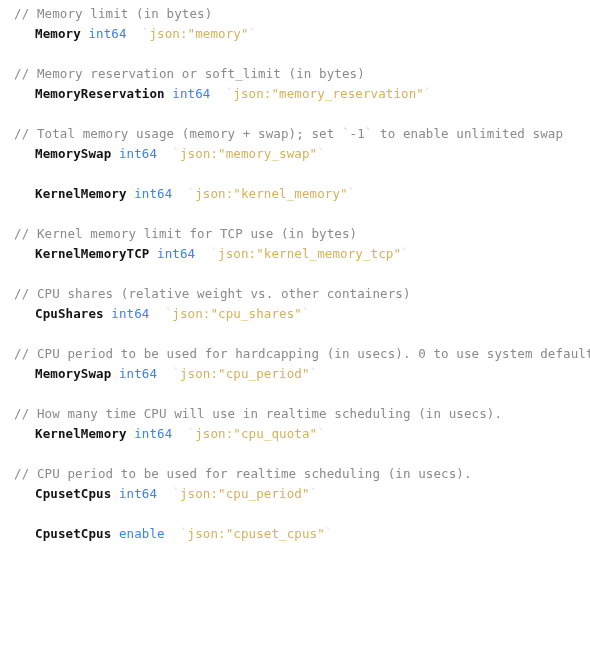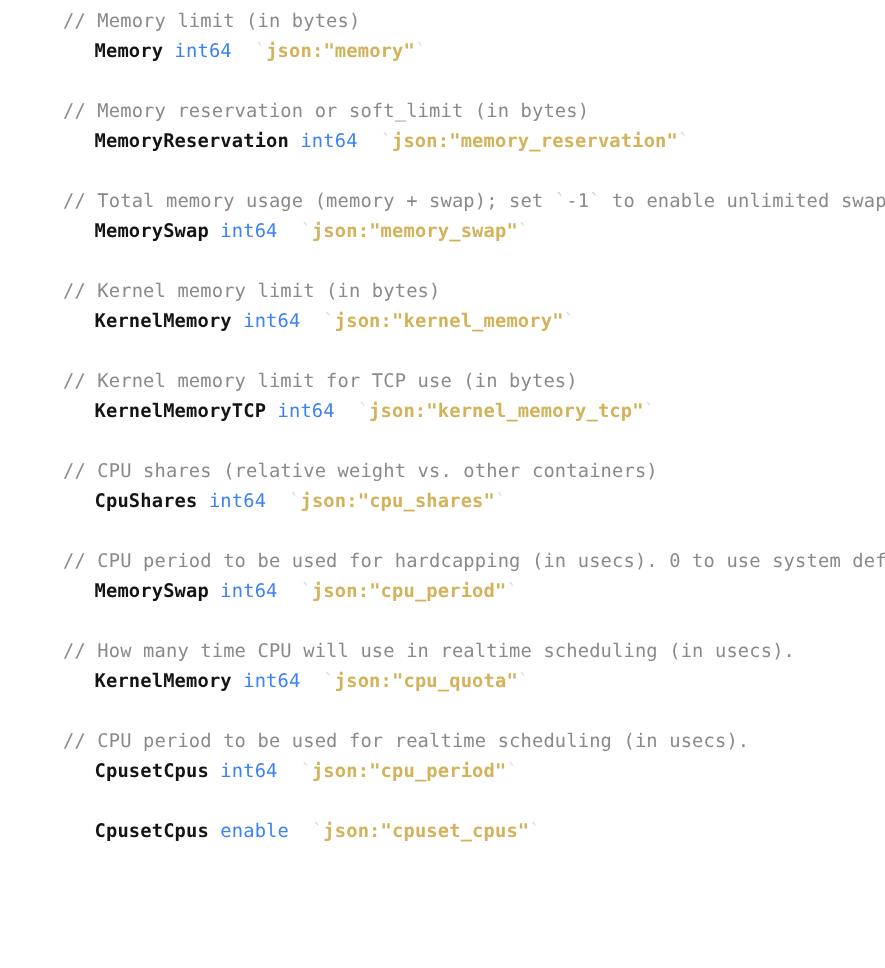--- a/index.html
+++ b/index.html
@@ -11,21 +11,20 @@
   body {
     width: 590px;
     height: 645px;
     overflow: hidden;
     font-family: "DejaVu Sans Mono", "Liberation Mono", monospace;
   }
 
   #code-listing {
     padding: 4px 0 0 14px;
     box-sizing: border-box;
-    margin-left: 28px;
   }
 
   .code-block {
     margin: 0 0 20px 0;
   }
 
   .code-line {
     height: 20px;
     line-height: 20px;
     font-size: 12.5px;
@@ -46,21 +45,20 @@
     font-weight: bold;
     padding-left: 21px;
   }
 
   .tok-type {
     color: #3b82f6;
   }
 
   .tok-tag {
     color: #d3b25a;
-    font-weight: bold;
   }
 
   .tok-backtick {
     color: #dcdcdc;
   }
 
   .tok-comment-tick {
     color: #d0d0d0;
   }
 </style>
@@ -74,21 +72,20 @@
     </div>
     <div class="code-block">
       <div class="code-line comment-line"><span>// Memory reservation or soft_limit (in bytes)</span></div>
       <div class="code-line field-line"><span class="tok-field">MemoryReservation</span> <span class="tok-type">int64</span>  <span class="tok-backtick">`</span><span class="tok-tag">json:</span><span class="tok-tag">"memory_reservation"</span><span class="tok-backtick">`</span></div>
     </div>
     <div class="code-block">
       <div class="code-line comment-line"><span>// Total memory usage (memory + swap); set </span><span class="tok-comment-tick">`</span><span>-1</span><span class="tok-comment-tick">`</span><span> to enable unlimited swap</span></div>
       <div class="code-line field-line"><span class="tok-field">MemorySwap</span> <span class="tok-type">int64</span>  <span class="tok-backtick">`</span><span class="tok-tag">json:</span><span class="tok-tag">"memory_swap"</span><span class="tok-backtick">`</span></div>
     </div>
     <div class="code-block">
-      <div class="code-line comment-line"><span>// Kernel memory limit (in bytes)</span></div>
       <div class="code-line field-line"><span class="tok-field">KernelMemory</span> <span class="tok-type">int64</span>  <span class="tok-backtick">`</span><span class="tok-tag">json:</span><span class="tok-tag">"kernel_memory"</span><span class="tok-backtick">`</span></div>
     </div>
     <div class="code-block">
       <div class="code-line comment-line"><span>// Kernel memory limit for TCP use (in bytes)</span></div>
       <div class="code-line field-line"><span class="tok-field">KernelMemoryTCP</span> <span class="tok-type">int64</span>  <span class="tok-backtick">`</span><span class="tok-tag">json:</span><span class="tok-tag">"kernel_memory_tcp"</span><span class="tok-backtick">`</span></div>
     </div>
     <div class="code-block">
       <div class="code-line comment-line"><span>// CPU shares (relative weight vs. other containers)</span></div>
       <div class="code-line field-line"><span class="tok-field">CpuShares</span> <span class="tok-type">int64</span>  <span class="tok-backtick">`</span><span class="tok-tag">json:</span><span class="tok-tag">"cpu_shares"</span><span class="tok-backtick">`</span></div>
     </div>

